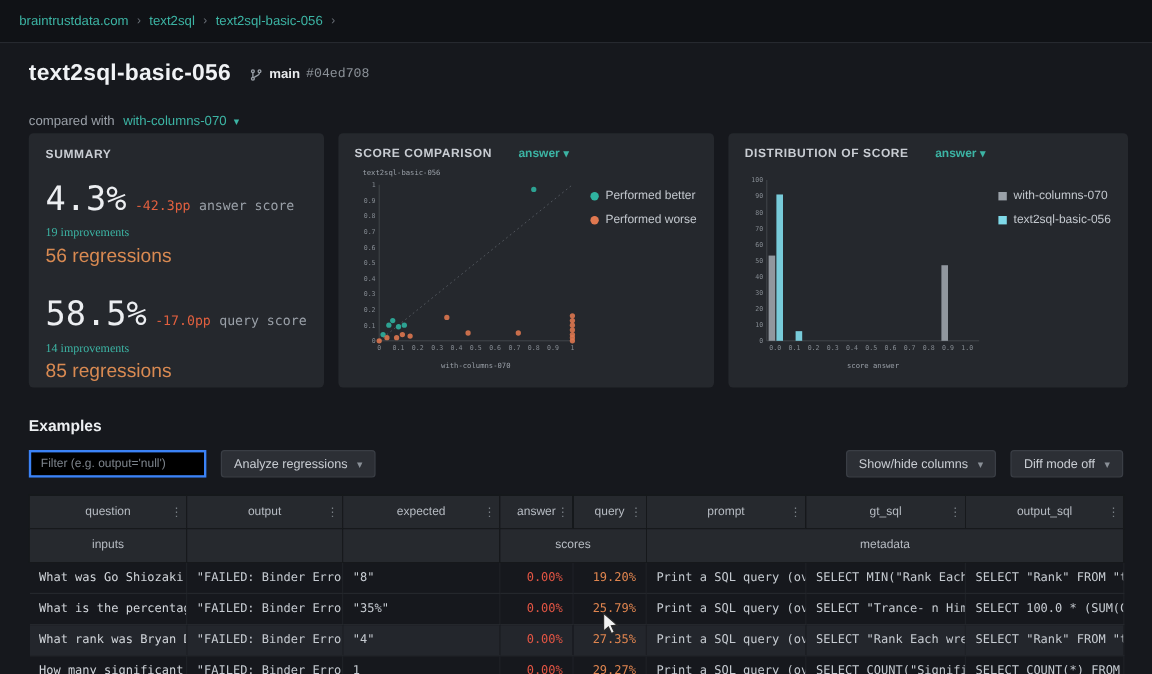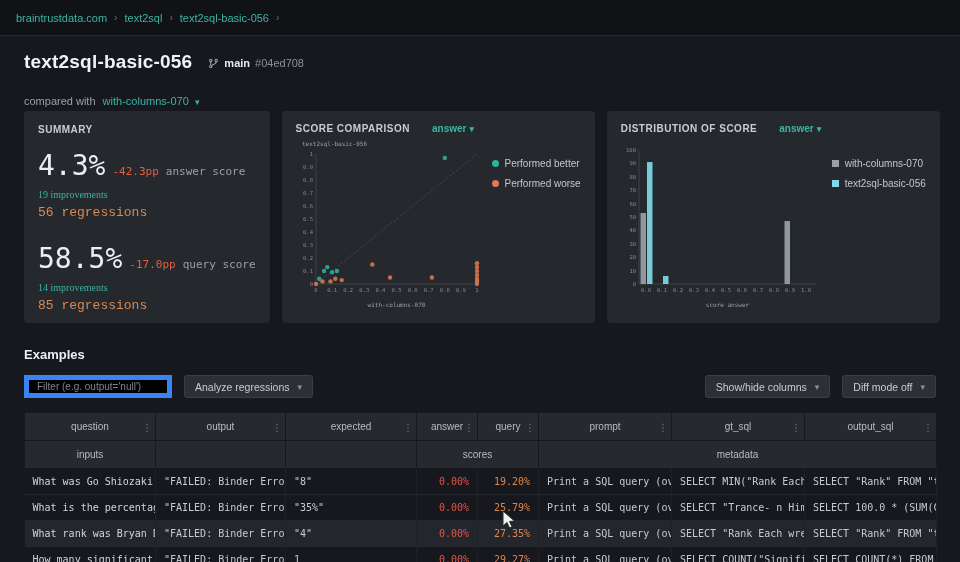--- a/index.html
+++ b/index.html
@@ -9,54 +9,54 @@
   
   .topbar{height:36px;background:#101216;border-bottom:1px solid #26292f;display:flex;align-items:center;padding:16px 16px;gap:7px}
   .crumb{color:#3cb4a4;font-size:11px;cursor:pointer;text-decoration:none}
   .crumb-sep{color:#6b7178;font-size:10px}
 
   .content{padding:0 24px}
   .title-row{display:flex;align-items:baseline;gap:16px;margin-top:15px}
   h1{font-size:19px;color:#f0f2f5;font-weight:700;letter-spacing:.2px}
   .branch{display:flex;align-items:center;gap:5px;color:#e8eaed;font-weight:700;font-size:11px}
   .branch svg{position:relative;top:1px}
-  .commit{color:#8a9097;font-family:Liberation Sans, sans-serif;font-weight:400}
+  .commit{color:#8a9097;font-family:Liberation Mono, monospace;font-weight:400}
   .compared{margin-top:22px;color:#9aa0a8;font-size:11px}
   .compared .sel{color:#3cb4a4;cursor:pointer;margin-left:4px}
   .caret{font-size:9px;margin-left:3px;color:inherit}
 
   
   .panels{display:flex;gap:12px;margin-top:4px;align-items:flex-start}
   .panel{background:#25282d;border-radius:4px;padding:12px 14px;height:212px}
   .panel-summary{width:250px}
   .panel-chart{flex:1}
   .panel h2{font-size:10px;letter-spacing:.5px;color:#c9cdd3;font-weight:700;display:inline-block}
   .panel-head{display:flex;align-items:baseline;gap:22px}
   .selector{color:#3cb4a4;font-size:10px;font-weight:700;cursor:pointer}
 
   .metric{margin-top:14px;font-family:"DejaVu Sans Mono",monospace;white-space:nowrap}
   .metric .big{font-size:28px;color:#eceef1}
   .metric .delta{color:#e2603f;font-size:11px;margin-left:7px}
   .metric .mlabel{color:#9aa0a8;font-size:11px;margin-left:7px}
   .imp{color:#3cb4a4;margin-top:7px;font-family:Liberation Serif, serif;font-size:10px}
-  .reg{color:#d98a52;margin-top:5px;font-family:Liberation Mono, monospace;font-size:13px}
+  .reg{color:#d98a52;margin-top:5px;font-family:Liberation Sans, sans-serif;font-size:16px}
   .metric.second{margin-top:22px}
 
   .chart-row{display:flex;margin-top:4px}
   .chart-row svg text{font-family:"DejaVu Sans Mono",monospace}
   .legend{display:flex;flex-direction:column;gap:9px;margin-top:20px;margin-left:6px}
   .legend-item{display:flex;align-items:center;gap:6px;font-size:10px;color:#c3c8ce;white-space:nowrap}
   .dot{width:7px;height:7px;border-radius:50%;display:inline-block}
   .sq{width:7px;height:7px;display:inline-block}
 
   
   .examples-head{margin-top:24px}
   h3{font-size:13px;color:#eceef1;font-weight:700}
   .filter-row{display:flex;align-items:center;gap:12px;margin-top:13px}
-  .filter-row input{width:148px;height:23px;background:#000;border:5px solid #3b82f6;border-radius:0;color:#d6d9de;font-size:10px;padding:0 8px;outline:none;font-family:"Liberation Sans",sans-serif}
+  .filter-row input{width:148px;height:23px;background:#000;border:2px solid #3b82f6;border-radius:0;color:#d6d9de;font-size:10px;padding:0 8px;outline:none;font-family:"Liberation Sans",sans-serif}
   .filter-row input::placeholder{color:#7e858d}
   .btn{height:23px;background:#2c2f35;border:1px solid #3a3e45;border-radius:3px;color:#c9cdd3;font-size:10.5px;padding:0 10px;cursor:pointer;display:inline-flex;align-items:center;gap:5px;font-family:"Liberation Sans",sans-serif}
   .btn .caret{color:#8a9097}
   .spacer{flex:1}
 
   
   table{margin-top:14px;width:912px;border-collapse:collapse;table-layout:fixed}
   thead th{background:#26292e;height:28px;font-size:10px;font-weight:400;color:#b6bbc2;border:1px solid #17191c;text-align:center;position:relative;white-space:nowrap;overflow:hidden}
   .col-menu{position:absolute;right:3px;top:50%;transform:translateY(-50%);color:#7a8087;font-size:10px;cursor:pointer}
   tbody td{height:26px;font-family:"DejaVu Sans Mono",monospace;font-size:10px;color:#c6cbd1;padding:0 8px;white-space:nowrap;overflow:hidden;border-bottom:1px solid #24272c;border-right:1px solid #1e2126}

